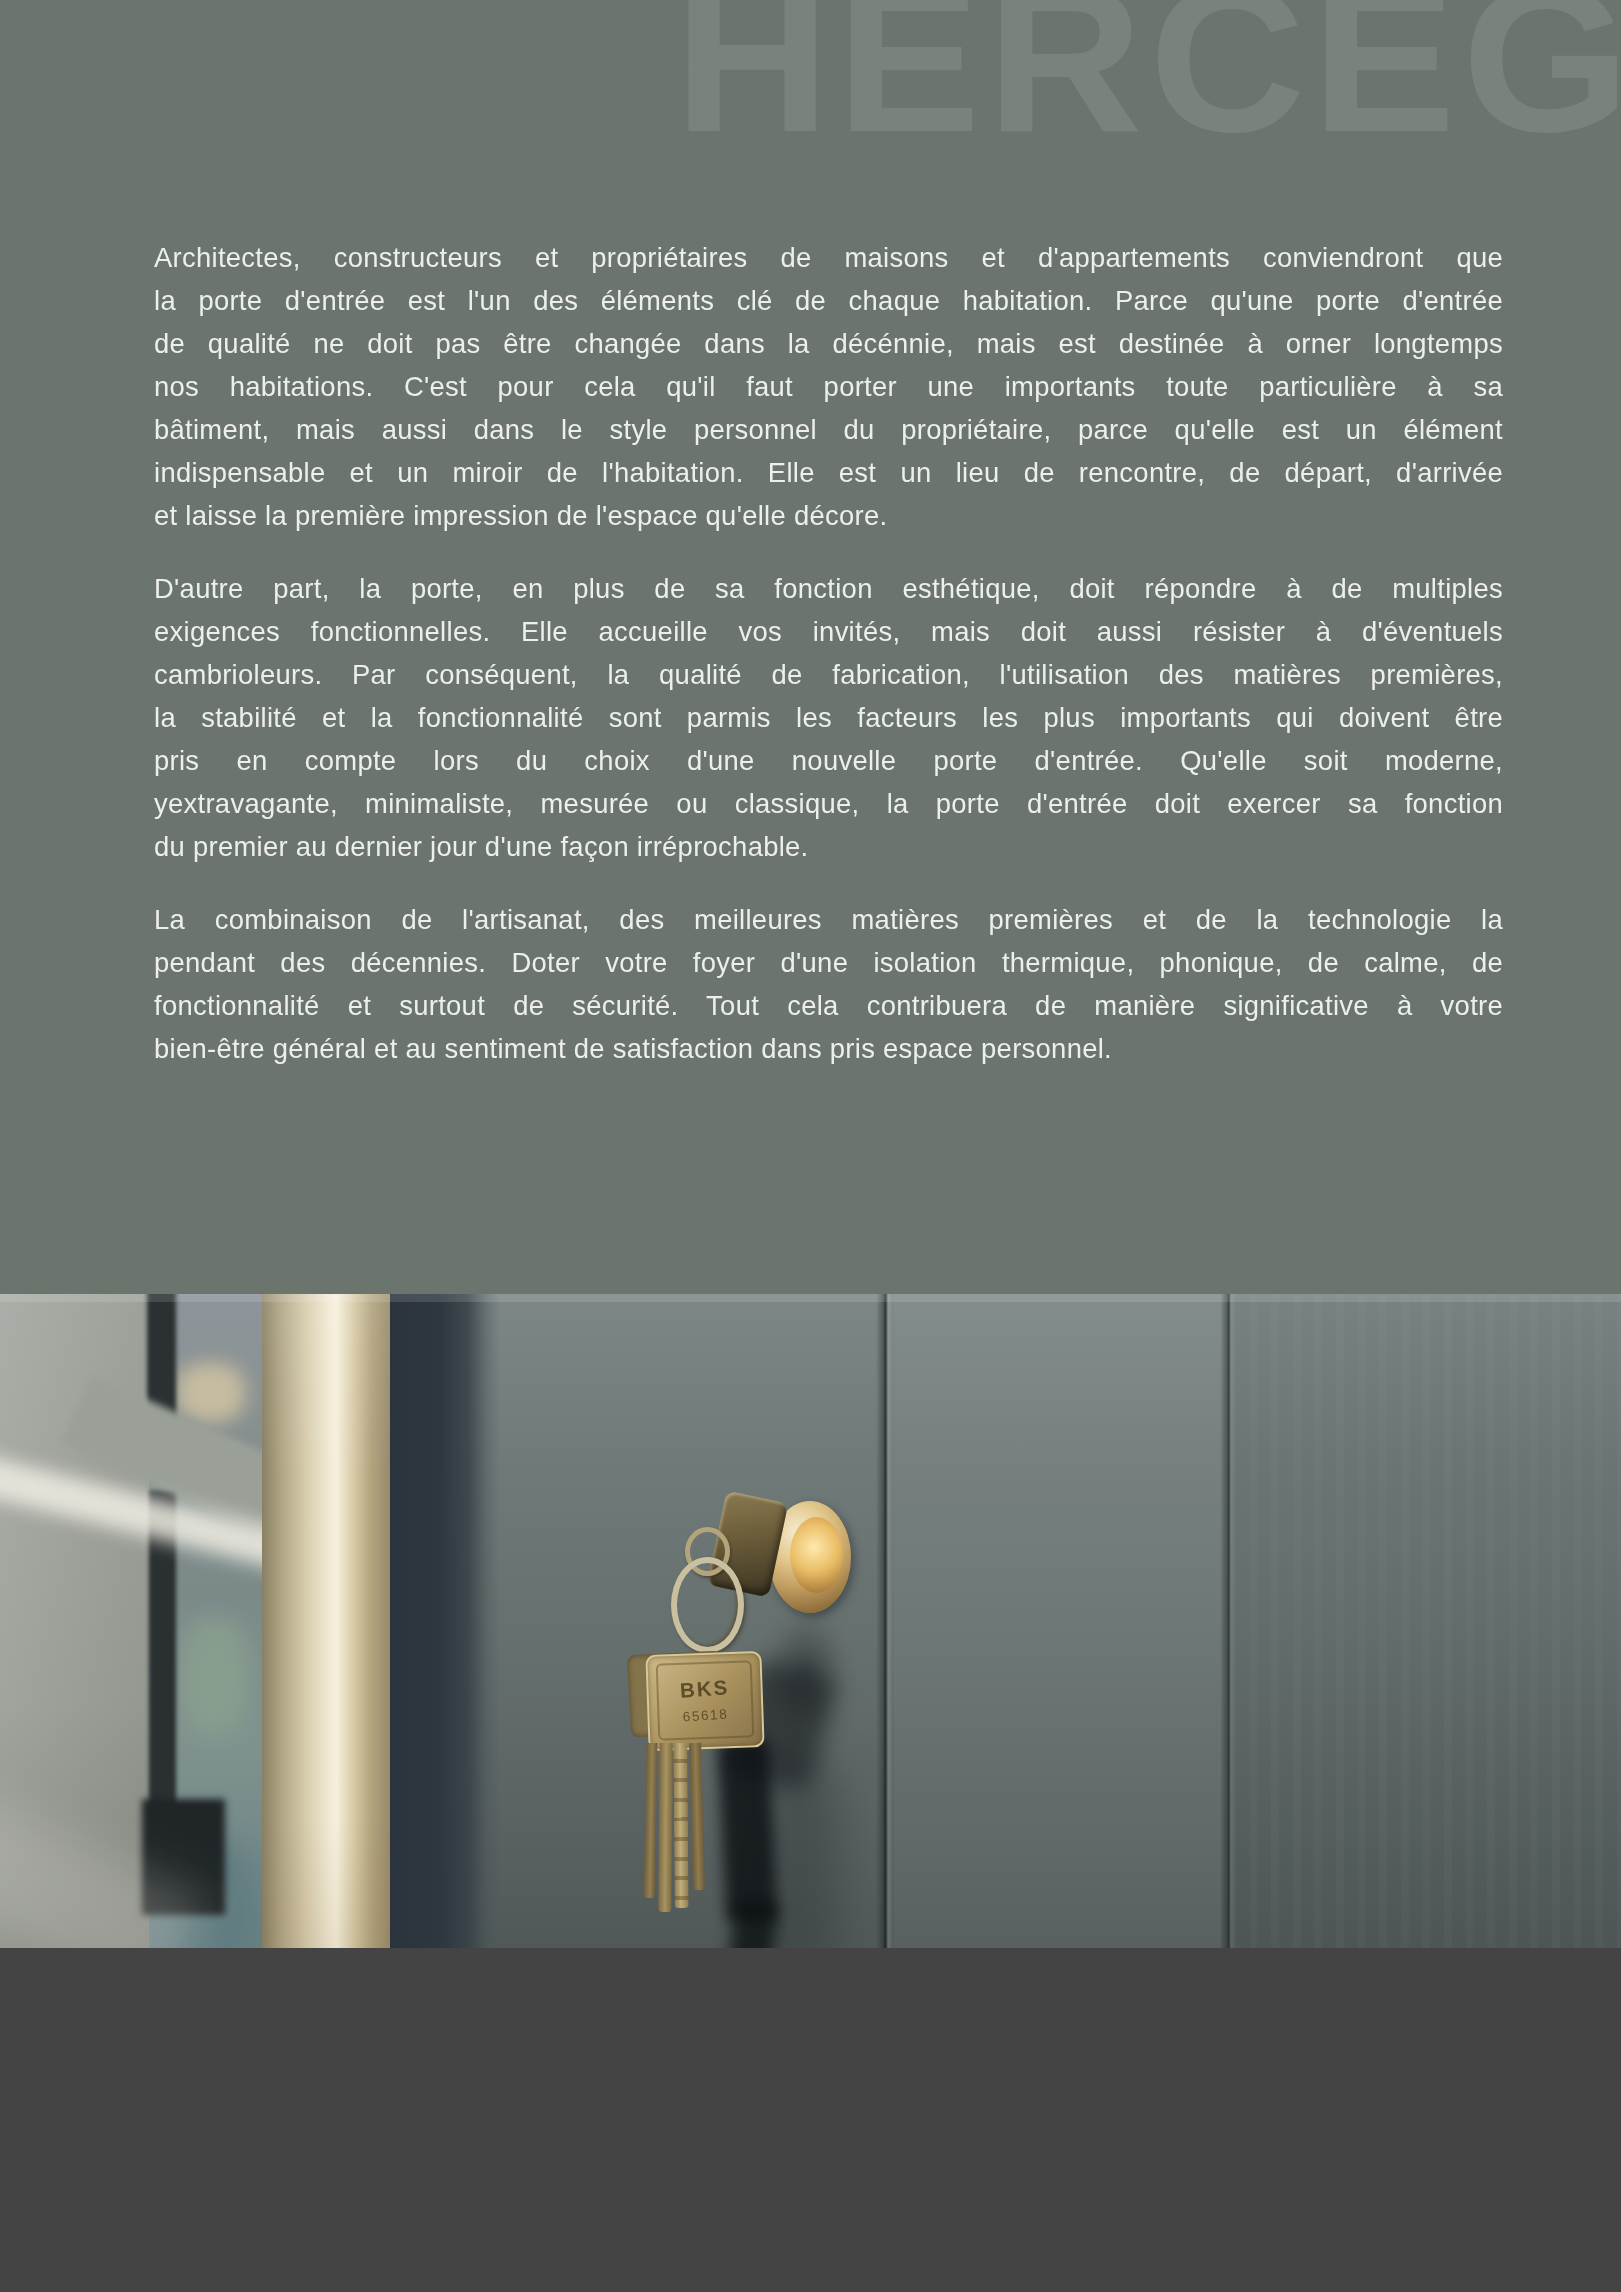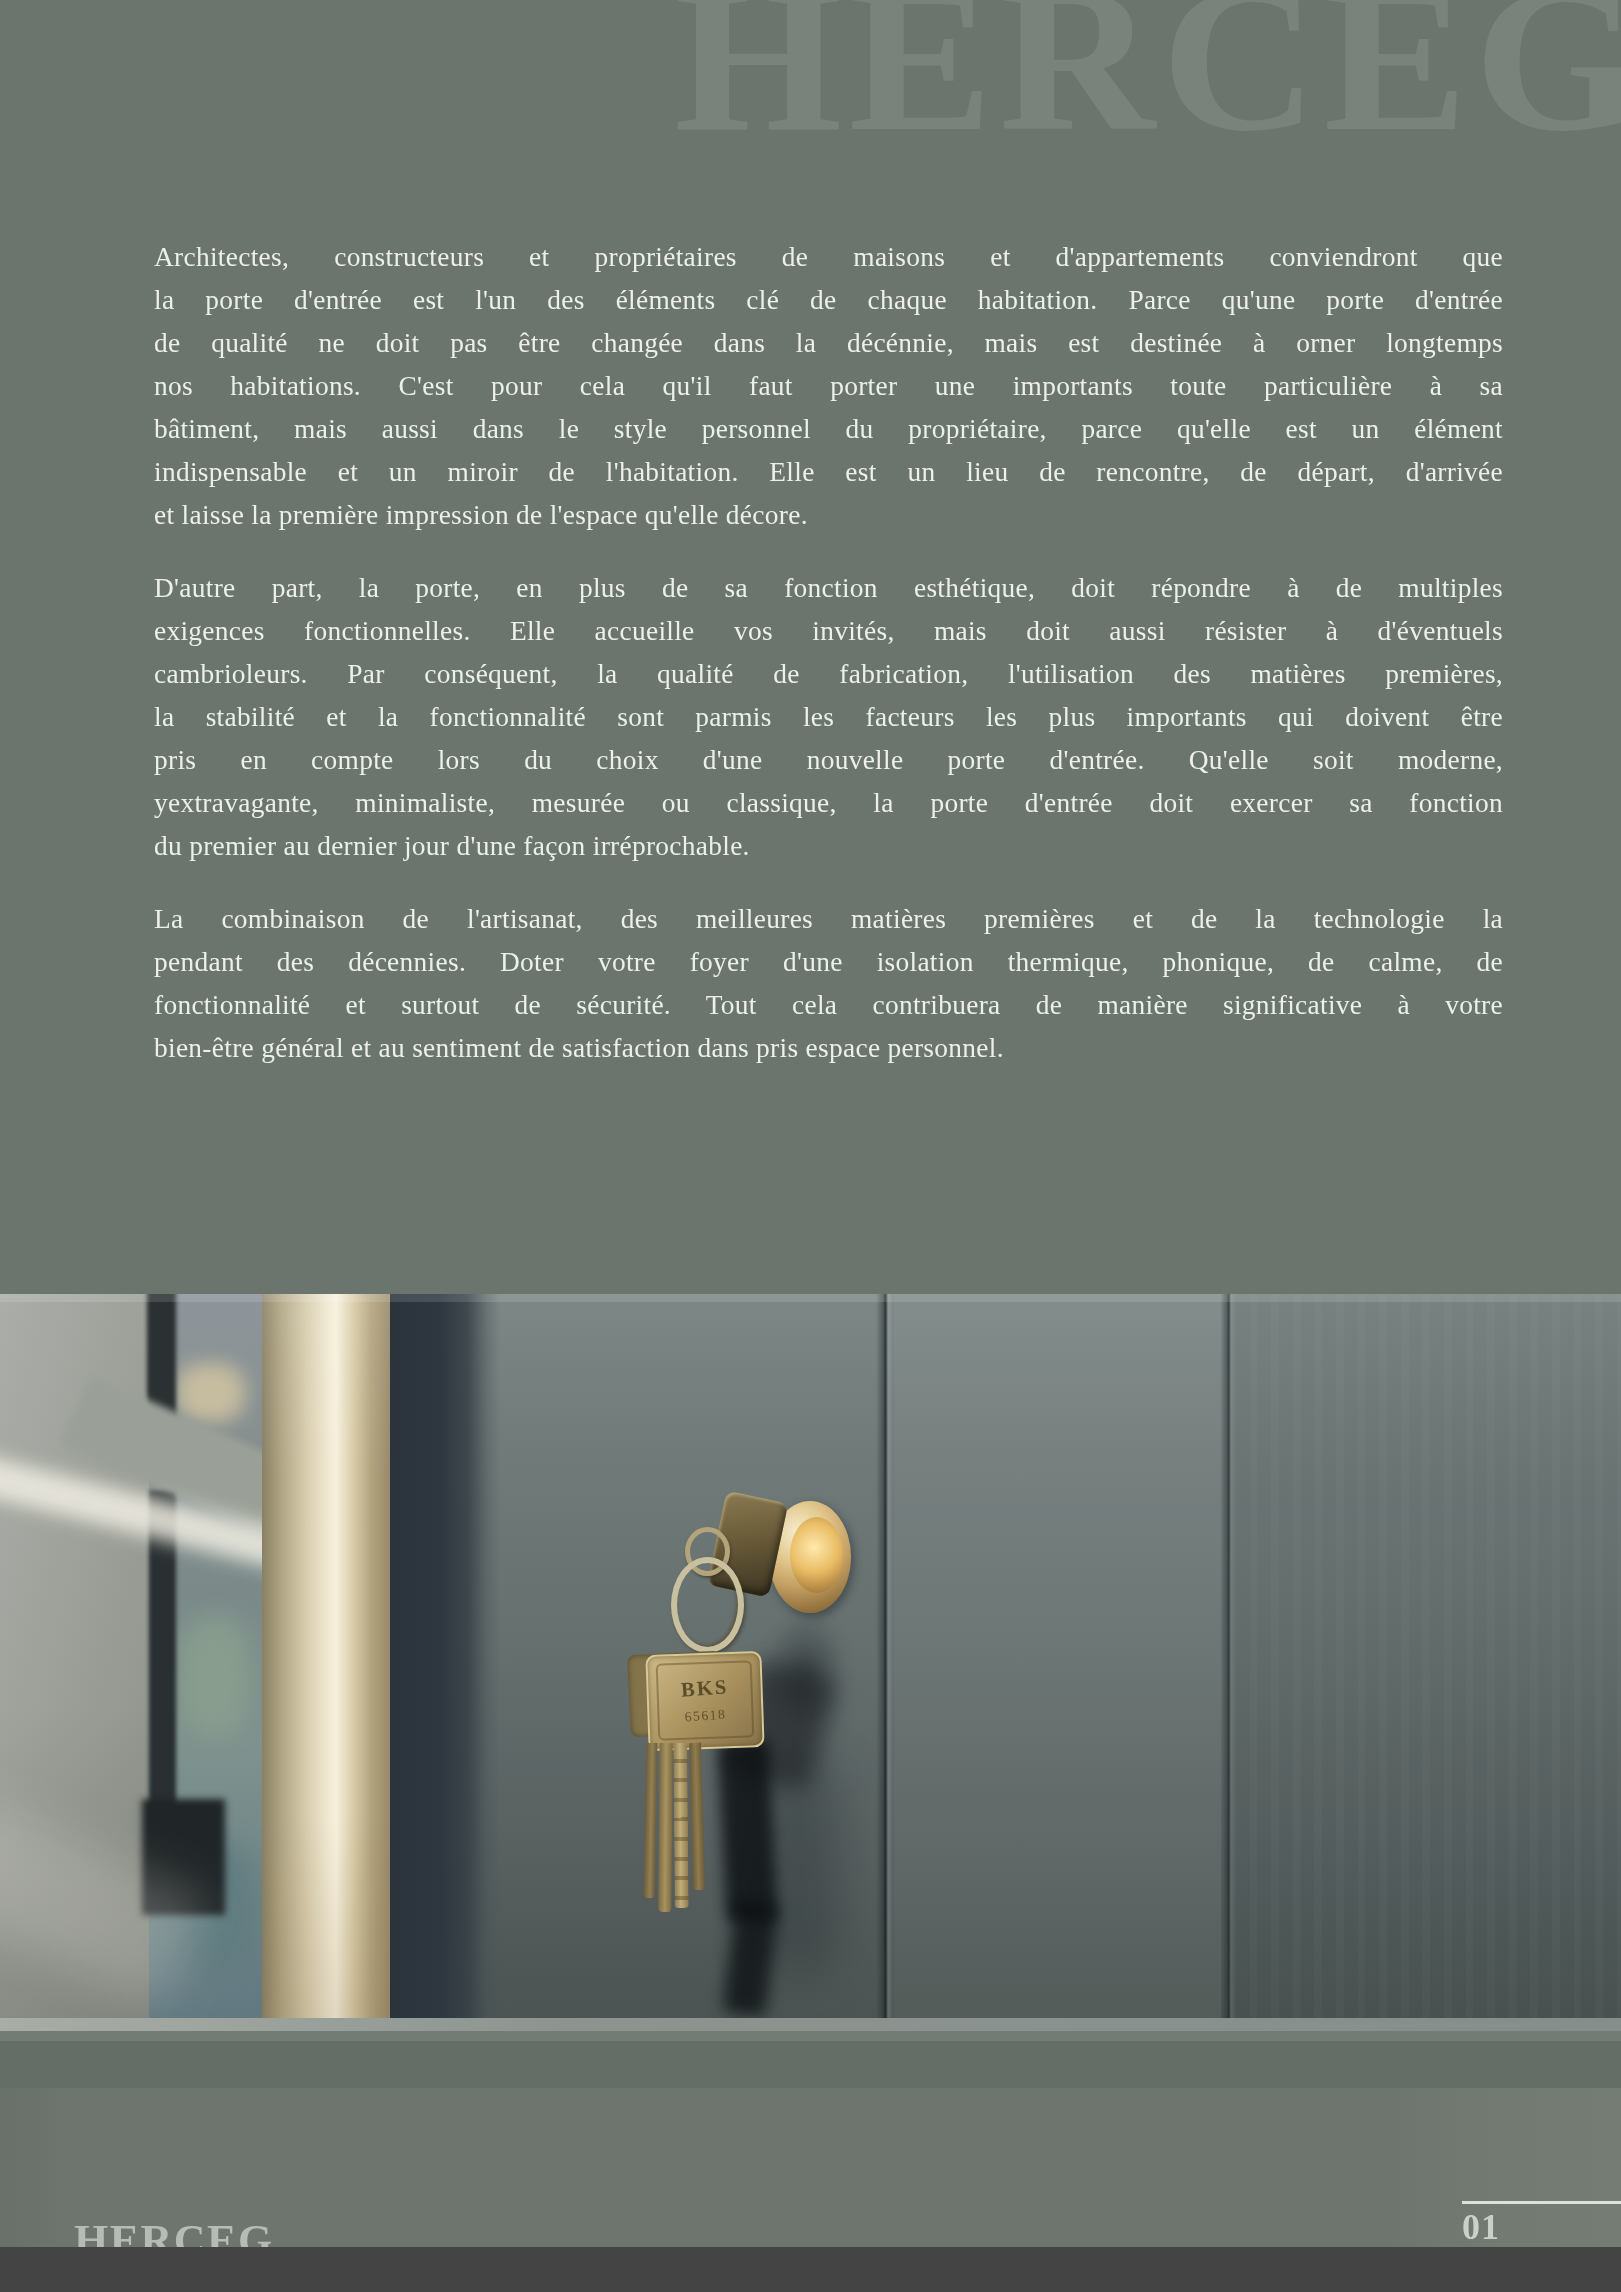--- a/index.html
+++ b/index.html
@@ -1,21 +1,21 @@
 <!DOCTYPE html>
 <html><head>
 <meta charset="utf-8">
 <style>
   html,body{margin:0;padding:0;background:#444;}
   .page{
     position:relative;
-    width:1621px;height:2247px;
+    width:1621px;height:1948px;
     overflow:hidden;
     background:var(--background,#6c746e);
-    font-family:Liberation Serif, serif;
+    font-family:Liberation Sans, sans-serif;
   }
   
   .watermark{
     position:absolute;left:674px;top:-45px;
     font-size:208px;font-weight:bold;line-height:1;
     letter-spacing:5.9px;
     color:var(--watermark,#7a827c);
     transform:scaleX(1.04);transform-origin:left top;
     white-space:nowrap;
   }

